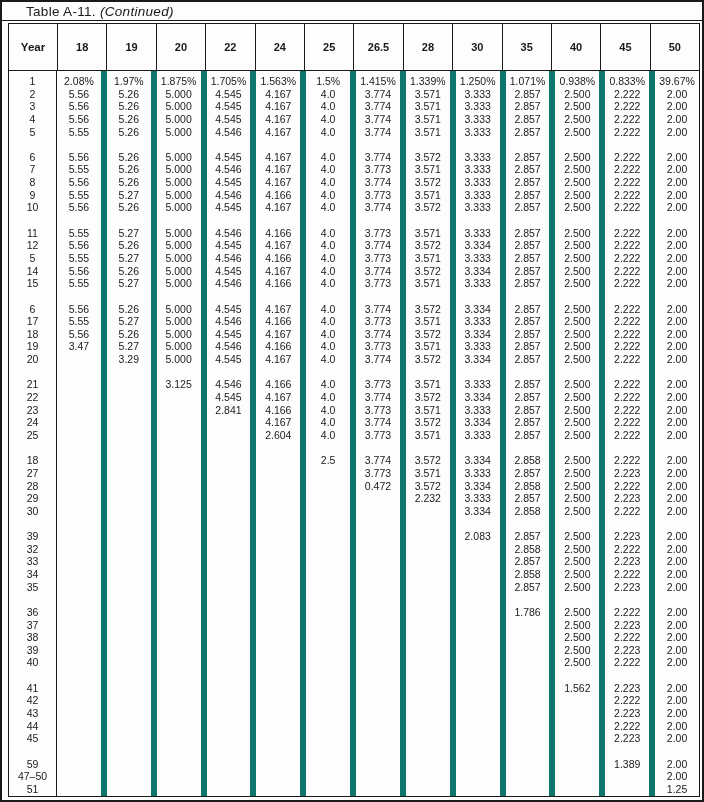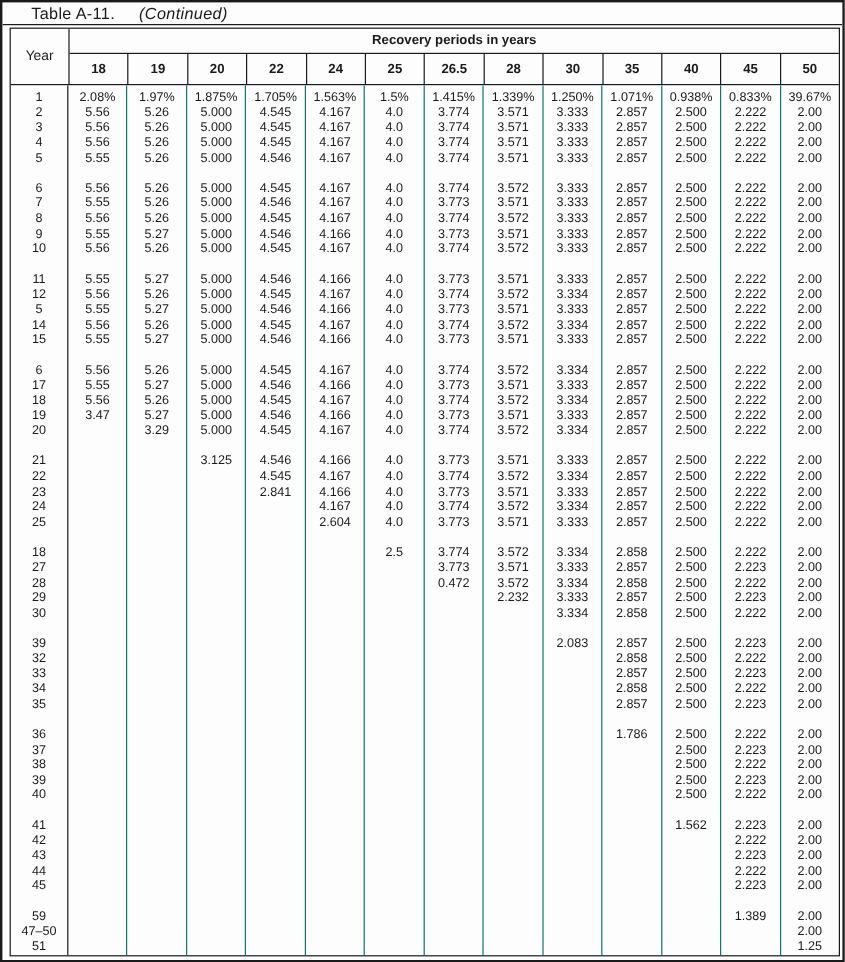--- a/index.html
+++ b/index.html
@@ -15,21 +15,21 @@
     overflow: hidden;
   }
   .title-bar {
     position: absolute;
     top: 2px;
     left: 24px;
     font-size: 13.5px;
     letter-spacing: 0.3px;
     white-space: nowrap;
   }
-  .title-continued { font-style: italic; margin-left: 16px; }
+  .title-continued { font-style: italic; }
   .title-rule {
     position: absolute;
     top: 18px;
     left: 0;
     width: 700px;
     border-top: 1.5px solid #1a1a1a;
   }
   .macrs-table {
     position: absolute;
     left: 6px;
@@ -48,21 +48,21 @@
     border-bottom: 1.5px solid #1a1a1a;
     flex: none;
   }
   .year-head {
     width: 48px;
     flex: none;
     border-right: 1.5px solid #1a1a1a;
     display: flex;
     align-items: center;
     justify-content: center;
-    font-weight: normal;
+    font-weight: bold;
     font-size: 11.5px;
   }
   .head-right { flex: 1; display: flex; flex-direction: column; min-width: 0; }
   .group-label {
     height: 20px;
     line-height: 20px;
     border-bottom: 1px solid #1a1a1a;
     text-align: center;
     font-weight: bold;
     font-size: 11px;
@@ -75,21 +75,21 @@
     display: flex;
     align-items: center;
     justify-content: center;
     font-weight: bold;
     font-size: 11px;
   }
   .col-label:last-child { border-right: none; }
   .tbody { flex: 1; display: flex; overflow: hidden; }
   .body-col {
     flex: 1;
-    border-right: 1px solid #0f766e;
+    border-right: 6px solid #0f766e;
     padding-top: 4px;
     box-sizing: border-box;
     min-width: 0;
   }
   .body-col:last-child { border-right: none; }
   .body-col.year-col {
     flex: none;
     width: 48px;
     border-right: 1.5px solid #1a1a1a;
   }
@@ -109,21 +109,20 @@
   <div class="title-bar">
     <span>Table A-11.</span>
     <span class="title-continued">(Continued)</span>
   </div>
   <div class="title-rule"></div>
 
   <div class="macrs-table">
     <div class="thead">
       <div class="year-head">Year</div>
       <div class="head-right">
-        <div class="group-label">Recovery periods in years</div>
         <div class="col-label-row">
             <div class="col-label">18</div>
             <div class="col-label">19</div>
             <div class="col-label">20</div>
             <div class="col-label">22</div>
             <div class="col-label">24</div>
             <div class="col-label">25</div>
             <div class="col-label">26.5</div>
             <div class="col-label">28</div>
             <div class="col-label">30</div>

